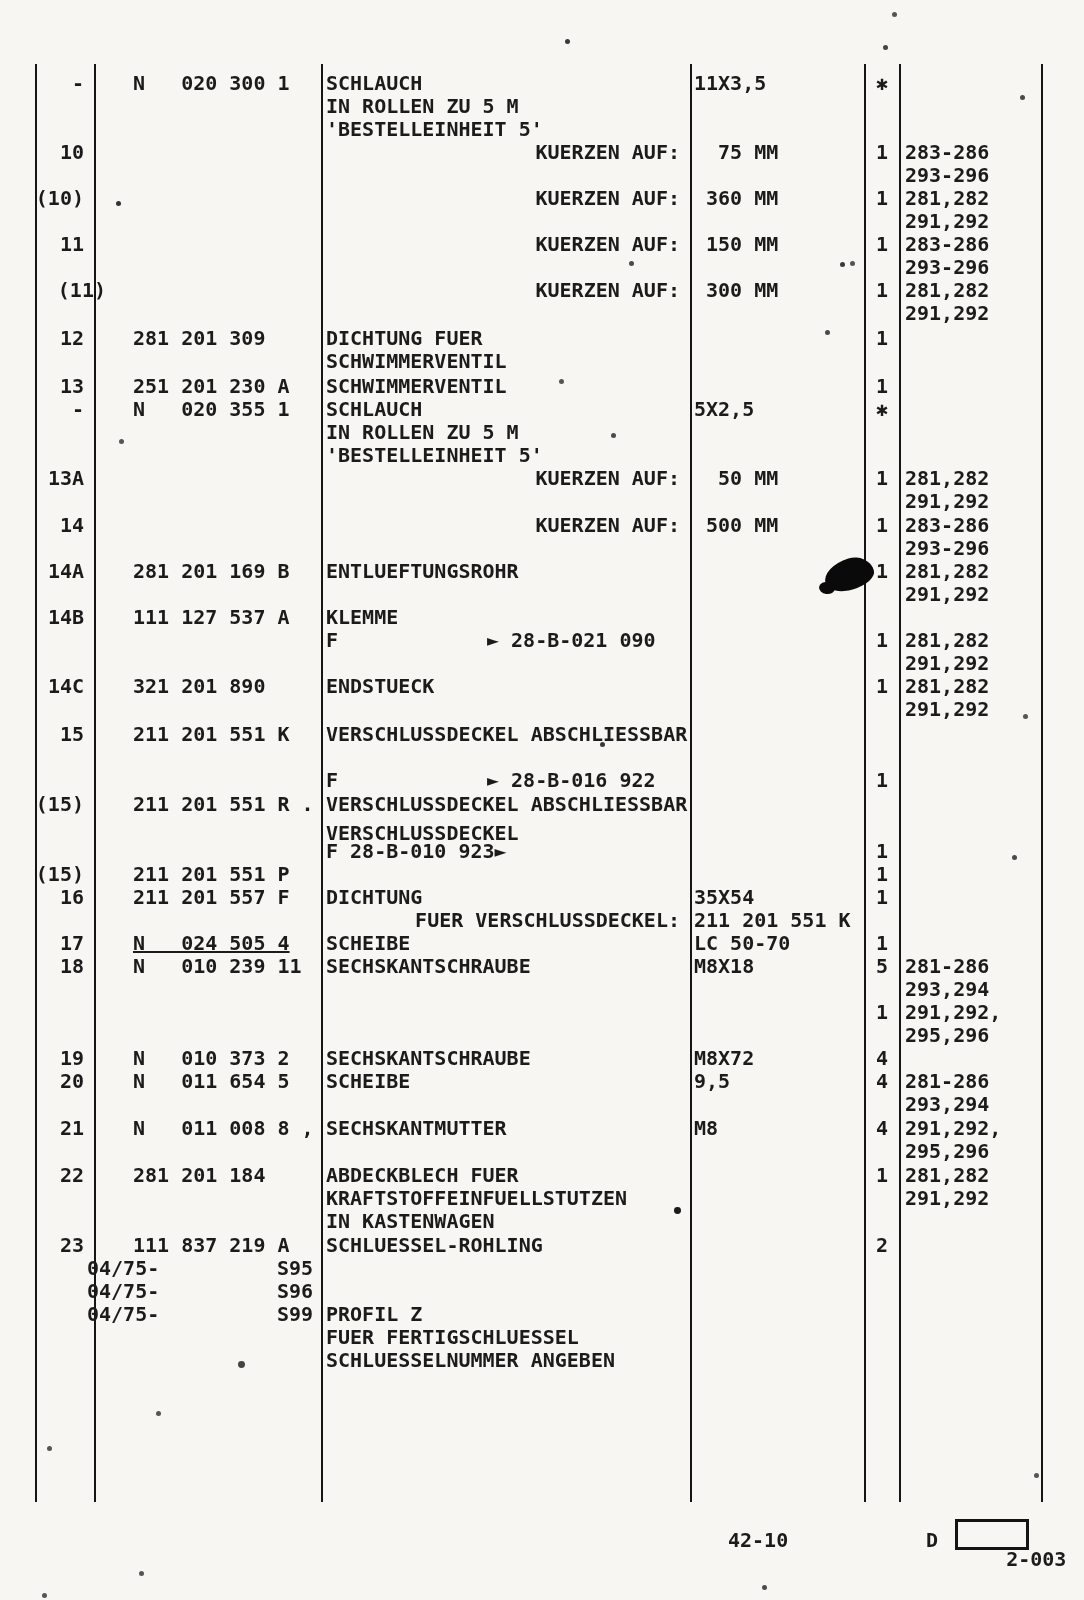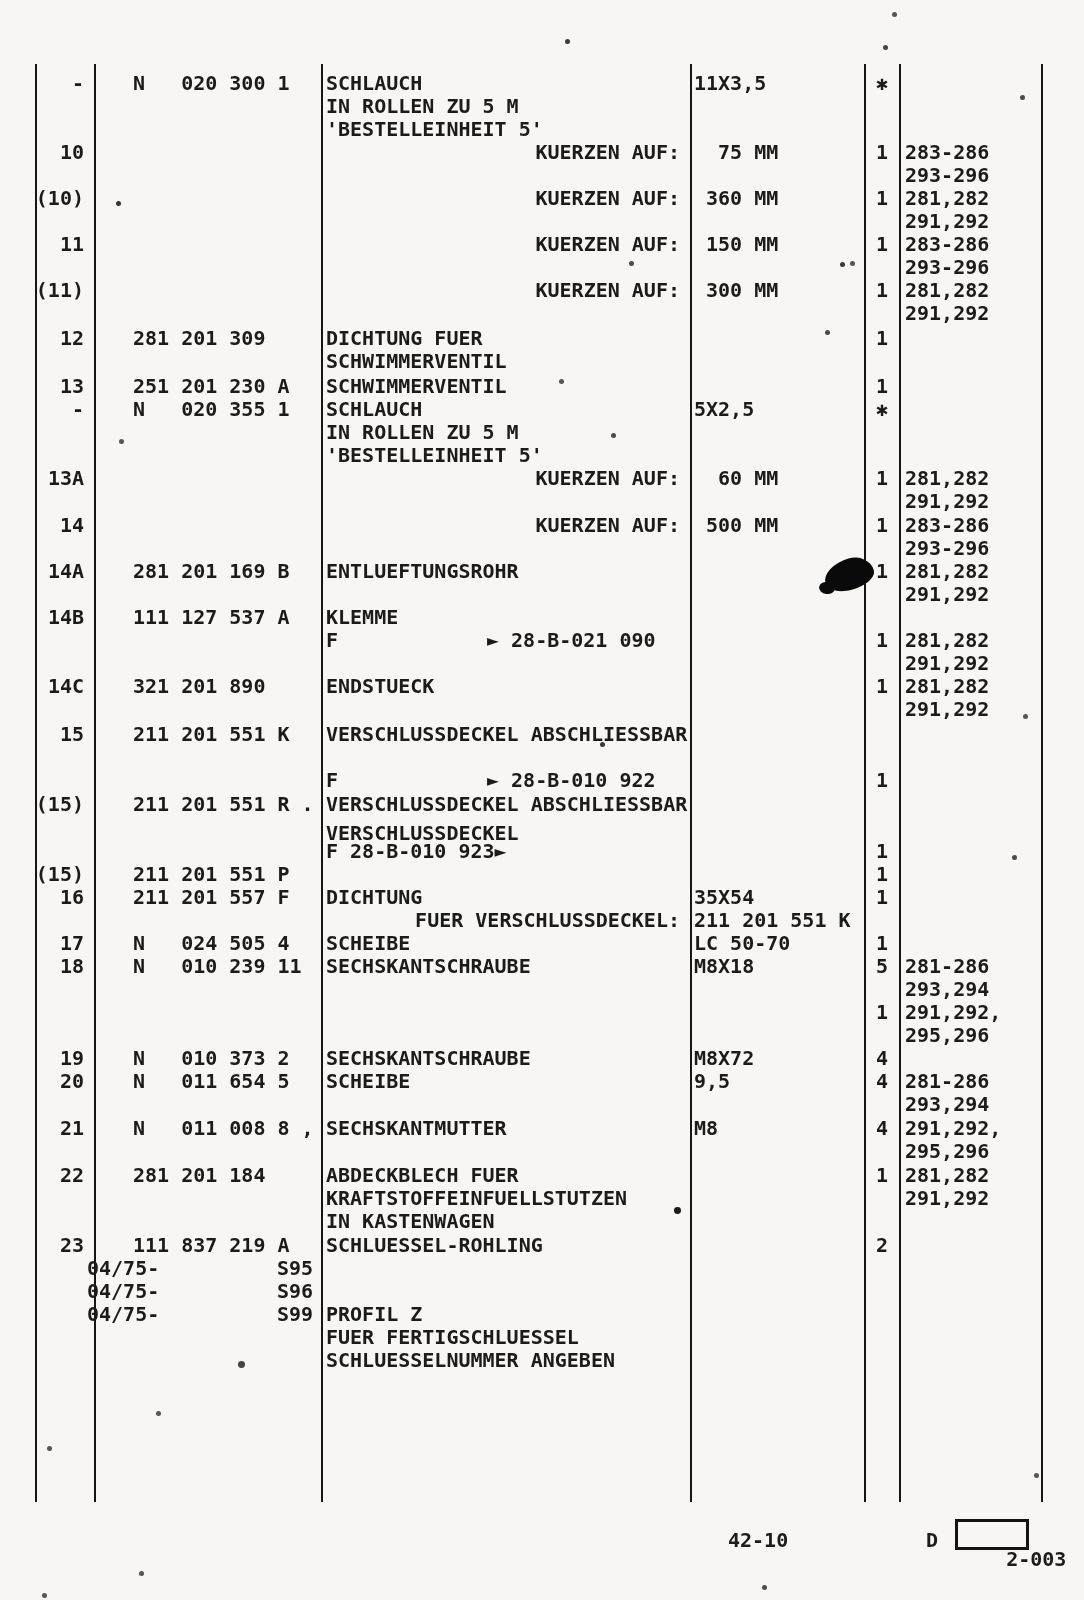--- a/index.html
+++ b/index.html
@@ -92,21 +92,21 @@
       <div class="cell c-dim" style="top: 187px;"> 360 MM</div>
       <div class="cell c-qty" style="top: 187px;">1</div>
       <div class="cell c-model" style="top: 187px;">281,282</div>
       <div class="cell c-model" style="top: 210px;">291,292</div>
       <div class="cell c-item" style="top: 233px;">11</div>
       <div class="cell c-descr" style="top: 233px;">KUERZEN AUF:</div>
       <div class="cell c-dim" style="top: 233px;"> 150 MM</div>
       <div class="cell c-qty" style="top: 233px;">1</div>
       <div class="cell c-model" style="top: 233px;">283-286</div>
       <div class="cell c-model" style="top: 256px;">293-296</div>
-      <div class="cell c-item" style="top: 279px;">(11)</div>
+      <div class="cell c-item" style="top: 279px; margin-left: 22px;">(11)</div>
       <div class="cell c-descr" style="top: 279px;">KUERZEN AUF:</div>
       <div class="cell c-dim" style="top: 279px;"> 300 MM</div>
       <div class="cell c-qty" style="top: 279px;">1</div>
       <div class="cell c-model" style="top: 279px;">281,282</div>
       <div class="cell c-model" style="top: 302px;">291,292</div>
       <div class="cell c-item" style="top: 327px;">12</div>
       <div class="cell c-part" style="top: 327px;">281 201 309</div>
       <div class="cell c-desc" style="top: 327px;">DICHTUNG FUER</div>
       <div class="cell c-qty" style="top: 327px;">1</div>
       <div class="cell c-desc" style="top: 350px;">SCHWIMMERVENTIL</div>
@@ -116,21 +116,21 @@
       <div class="cell c-qty" style="top: 375px;">1</div>
       <div class="cell c-item" style="top: 398px;">-</div>
       <div class="cell c-part" style="top: 398px;">N   020 355 1</div>
       <div class="cell c-desc" style="top: 398px;">SCHLAUCH</div>
       <div class="cell c-dim" style="top: 398px;">5X2,5</div>
       <div class="cell c-qty" style="top: 398px;">✱</div>
       <div class="cell c-desc" style="top: 421px;">IN ROLLEN ZU 5 M</div>
       <div class="cell c-desc" style="top: 444px;">'BESTELLEINHEIT 5'</div>
       <div class="cell c-item" style="top: 467px;">13A</div>
       <div class="cell c-descr" style="top: 467px;">KUERZEN AUF:</div>
-      <div class="cell c-dim" style="top: 467px;">  60 MM</div>
+      <div class="cell c-dim" style="top: 467px;">  50 MM</div>
       <div class="cell c-qty" style="top: 467px;">1</div>
       <div class="cell c-model" style="top: 467px;">281,282</div>
       <div class="cell c-model" style="top: 490px;">291,292</div>
       <div class="cell c-item" style="top: 514px;">14</div>
       <div class="cell c-descr" style="top: 514px;">KUERZEN AUF:</div>
       <div class="cell c-dim" style="top: 514px;"> 500 MM</div>
       <div class="cell c-qty" style="top: 514px;">1</div>
       <div class="cell c-model" style="top: 514px;">283-286</div>
       <div class="cell c-model" style="top: 537px;">293-296</div>
       <div class="cell c-item" style="top: 560px;">14A</div>
@@ -150,40 +150,40 @@
       <div class="cell c-item" style="top: 675px;">14C</div>
       <div class="cell c-part" style="top: 675px;">321 201 890</div>
       <div class="cell c-desc" style="top: 675px;">ENDSTUECK</div>
       <div class="cell c-qty" style="top: 675px;">1</div>
       <div class="cell c-model" style="top: 675px;">281,282</div>
       <div class="cell c-model" style="top: 698px;">291,292</div>
       <div class="cell c-item" style="top: 723px;">15</div>
       <div class="cell c-part" style="top: 723px;">211 201 551 K</div>
       <div class="cell c-desc" style="top: 723px;">VERSCHLUSSDECKEL ABSCHLIESSBAR</div>
       <div class="cell c-desc" style="top: 769px;">F</div>
-      <div class="cell c-descm" style="top: 769px;">► 28-B-010 922</div>
+      <div class="cell c-descm" style="top: 769px;">► 28-B-016 922</div>
       <div class="cell c-qty" style="top: 769px;">1</div>
       <div class="cell c-item" style="top: 793px;">(15)</div>
       <div class="cell c-part" style="top: 793px; text-align: right;">211 201 551 R .</div>
       <div class="cell c-desc" style="top: 793px;">VERSCHLUSSDECKEL ABSCHLIESSBAR</div>
       <div class="cell c-desc" style="top: 840px;">F 28-B-010 923►</div>
       <div class="cell c-qty" style="top: 840px;">1</div>
       <div class="cell c-item" style="top: 863px;">(15)</div>
       <div class="cell c-part" style="top: 863px;">211 201 551 P</div>
       <div class="cell c-desc" style="top: 822px;">VERSCHLUSSDECKEL</div>
       <div class="cell c-qty" style="top: 863px;">1</div>
       <div class="cell c-item" style="top: 886px;">16</div>
       <div class="cell c-part" style="top: 886px;">211 201 557 F</div>
       <div class="cell c-desc" style="top: 886px;">DICHTUNG</div>
       <div class="cell c-dim" style="top: 886px;">35X54</div>
       <div class="cell c-qty" style="top: 886px;">1</div>
       <div class="cell c-descr" style="top: 909px;">FUER VERSCHLUSSDECKEL:</div>
       <div class="cell c-dim" style="top: 909px;">211 201 551 K</div>
       <div class="cell c-item" style="top: 932px;">17</div>
-      <div class="cell c-part" style="top: 932px;">N   024 505 4</div>
+      <div class="cell c-part" style="top: 932px; text-decoration: underline;">N   024 505 4</div>
       <div class="cell c-desc" style="top: 932px;">SCHEIBE</div>
       <div class="cell c-dim" style="top: 932px;">LC 50-70</div>
       <div class="cell c-qty" style="top: 932px;">1</div>
       <div class="cell c-item" style="top: 955px;">18</div>
       <div class="cell c-part" style="top: 955px;">N   010 239 11</div>
       <div class="cell c-desc" style="top: 955px;">SECHSKANTSCHRAUBE</div>
       <div class="cell c-dim" style="top: 955px;">M8X18</div>
       <div class="cell c-qty" style="top: 955px;">5</div>
       <div class="cell c-model" style="top: 955px;">281-286</div>
       <div class="cell c-model" style="top: 978px;">293,294</div>

